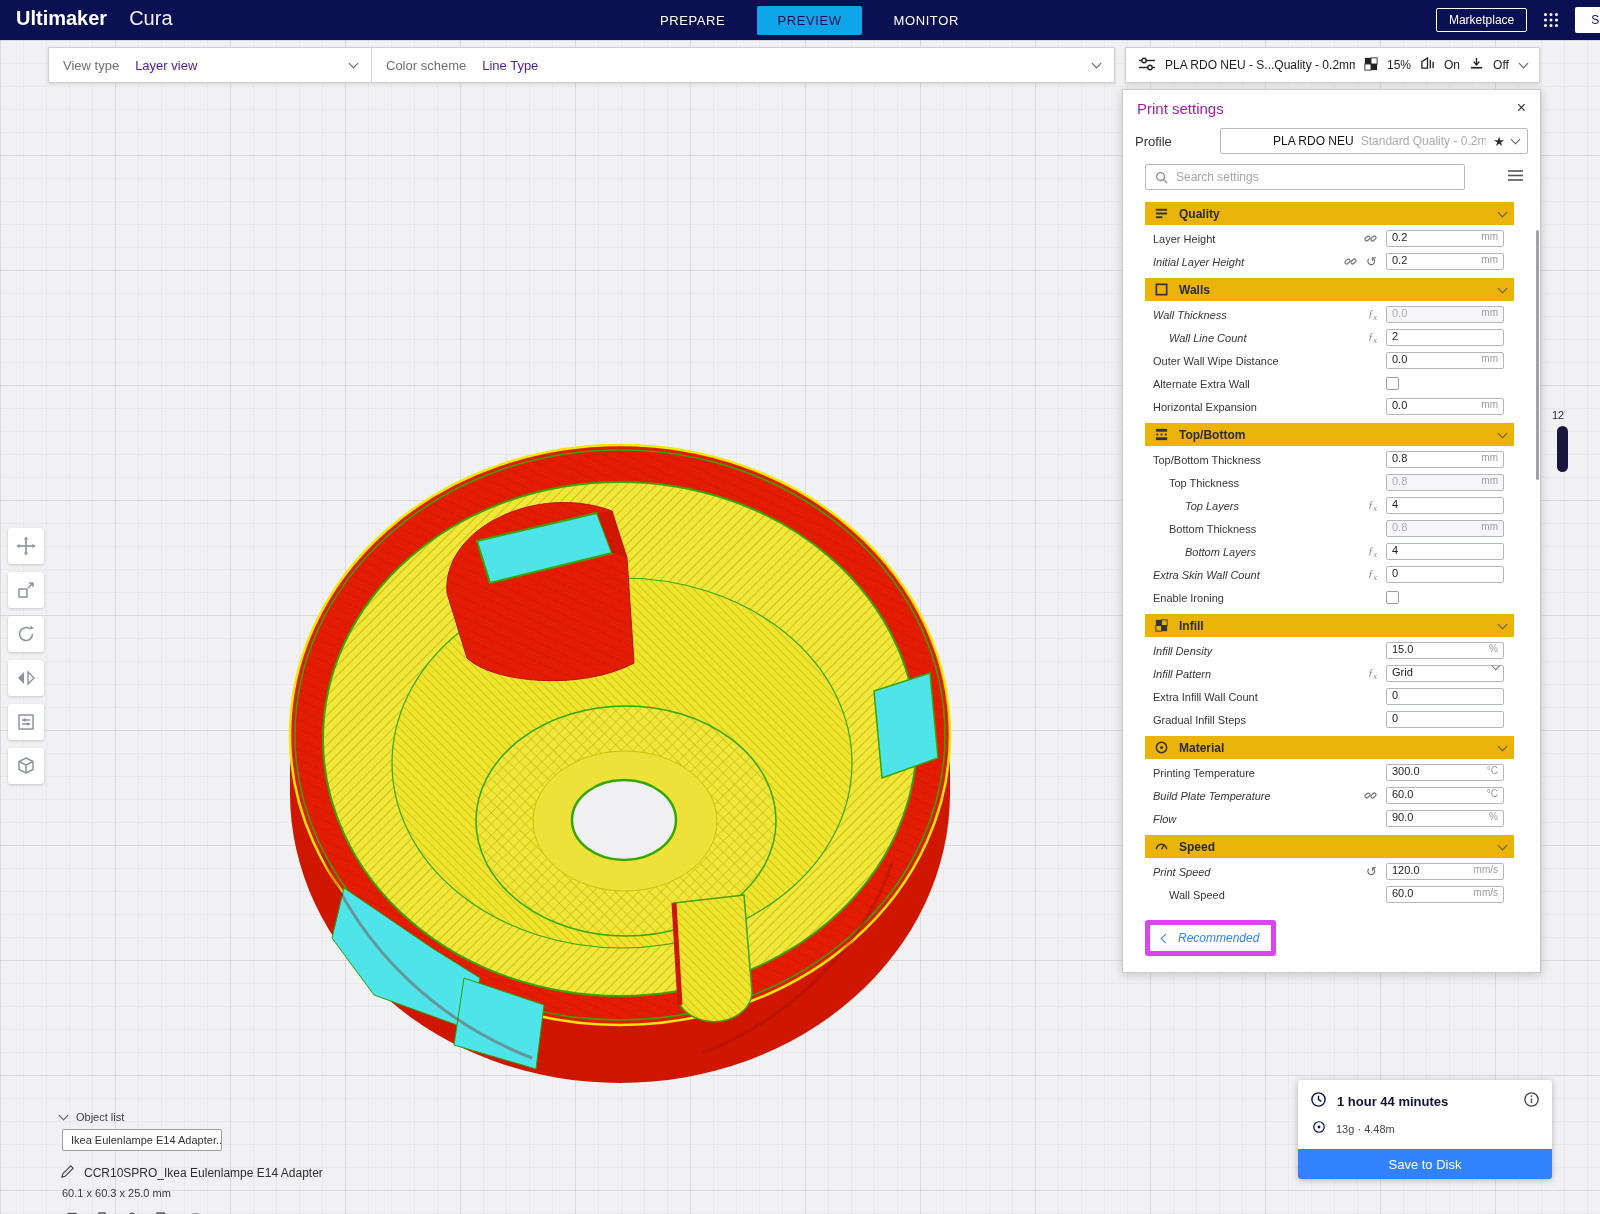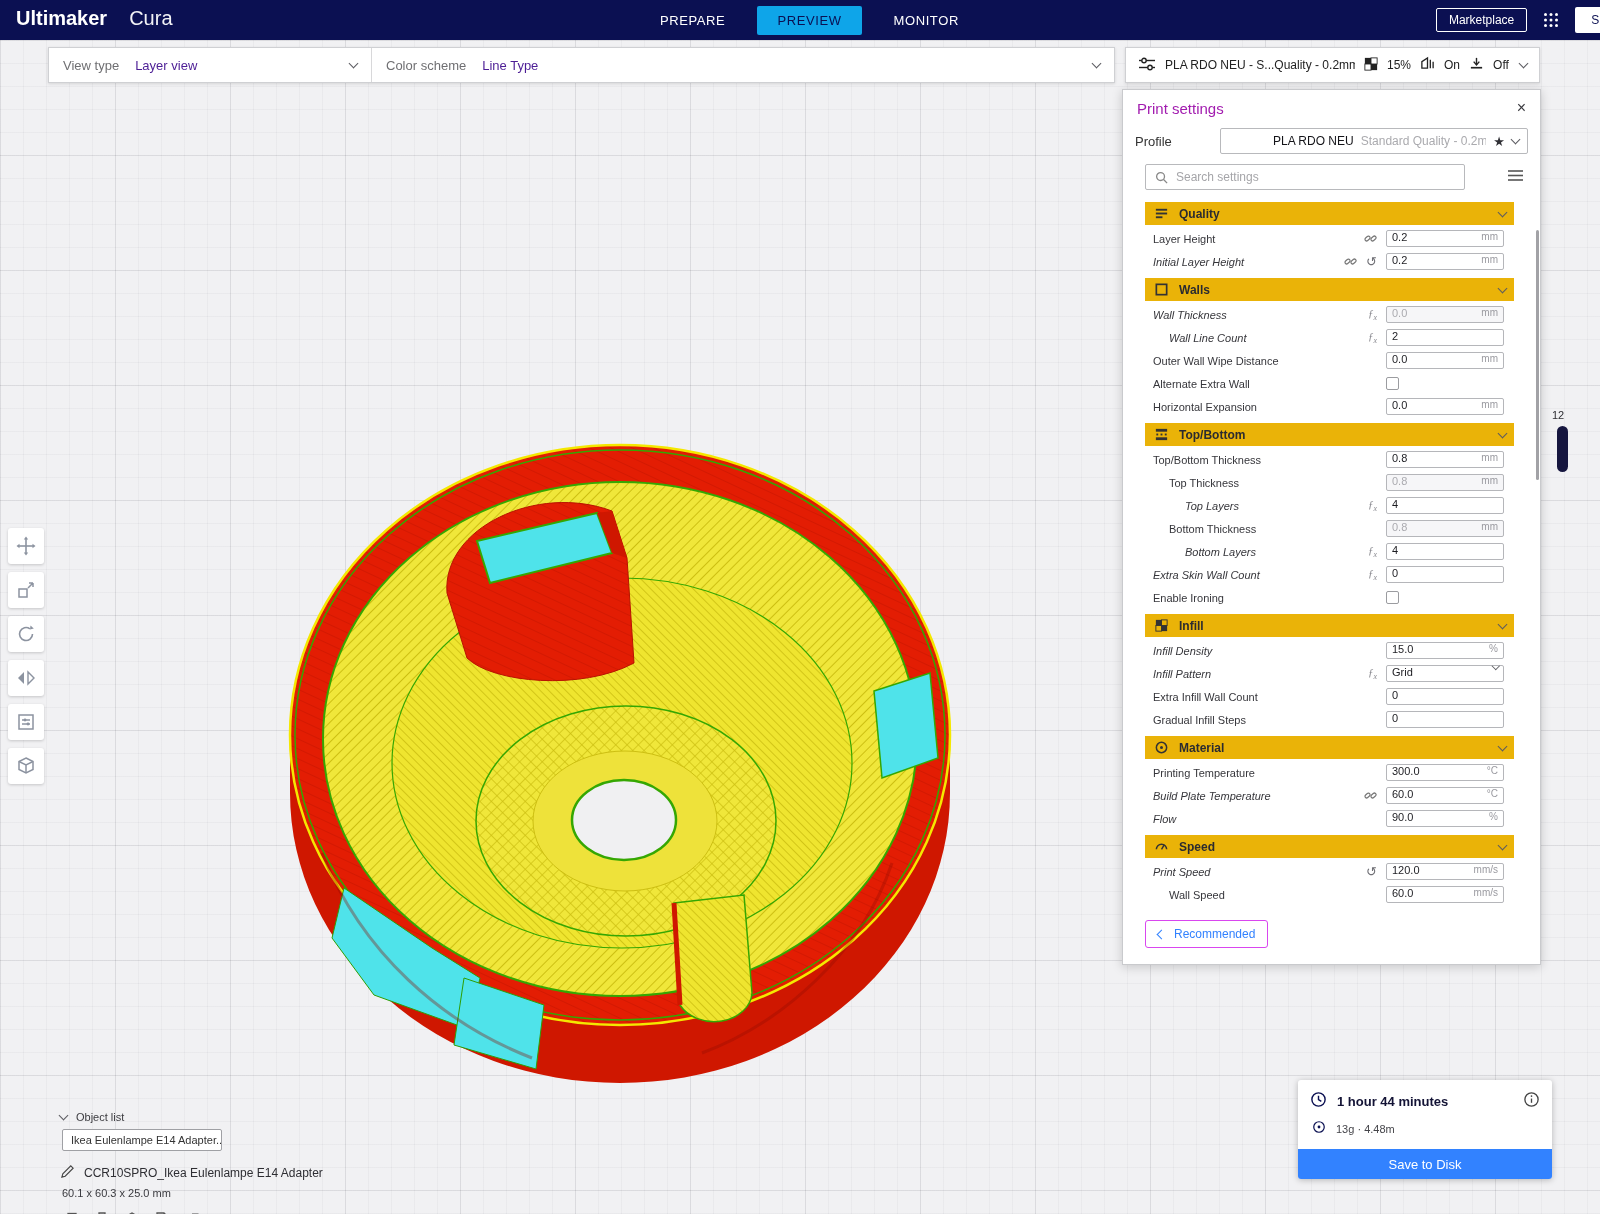--- a/index.html
+++ b/index.html
@@ -83,21 +83,21 @@
   .input-box{width:100%;height:17px;border:1px solid #b5b6ba;border-radius:2px;background:#fff;display:flex;padding:0 5px;box-sizing:border-box;}
   .input-box .val{font-size:11px;color:#1d1d22;flex:1;white-space:nowrap;}
   .input-box .unit{font-size:10px;color:#9a9aa0;}
   .input-box.disabled{background:#f6f6f8;}
   .input-box.disabled .val{color:#ababb0;}
   .checkbox{width:13px;height:13px;border:1px solid #9b9ca0;border-radius:2px;background:#fff;box-sizing:border-box;}
   .fx-glyph{font-size:11px;color:#8a8a90;font-style:italic;font-family:"Liberation Serif",serif;}
   .fx-glyph sub{font-size:8px;}
   .revert-glyph{font-size:13px;color:#707076;line-height:1;}
   .recommended{margin:14px 0 0 22px;display:inline-flex;align-items:center;gap:9px;height:26px;padding:0 12px;
-               border:1px solid #d946ef;border-radius:3px;font-size:12px;color:#3282ff;background:#fff;}
+               border:5px solid #d946ef;border-radius:3px;font-size:12px;color:#3282ff;background:#fff;font-style:italic;}
   .panel-scroll{position:absolute;top:140px;right:1px;width:3px;height:250px;background:#a2a2a6;border-radius:2px;}
 
   
   .tools{position:absolute;left:8px;top:488px;display:flex;flex-direction:column;gap:8px;z-index:10;}
   .tool-btn{width:36px;height:36px;background:#fff;border-radius:3px;box-shadow:0 1px 3px rgba(0,0,0,.18);
             display:flex;align-items:center;justify-content:center;}
 
   
   .objlist-header{position:absolute;left:60px;top:1071px;display:flex;align-items:center;gap:9px;font-size:11px;color:#3c3c40;z-index:10;}
   .obj-chip{position:absolute;left:62px;top:1089px;width:160px;height:22px;background:#fff;border:1px solid #9fa0a4;border-radius:2px;

